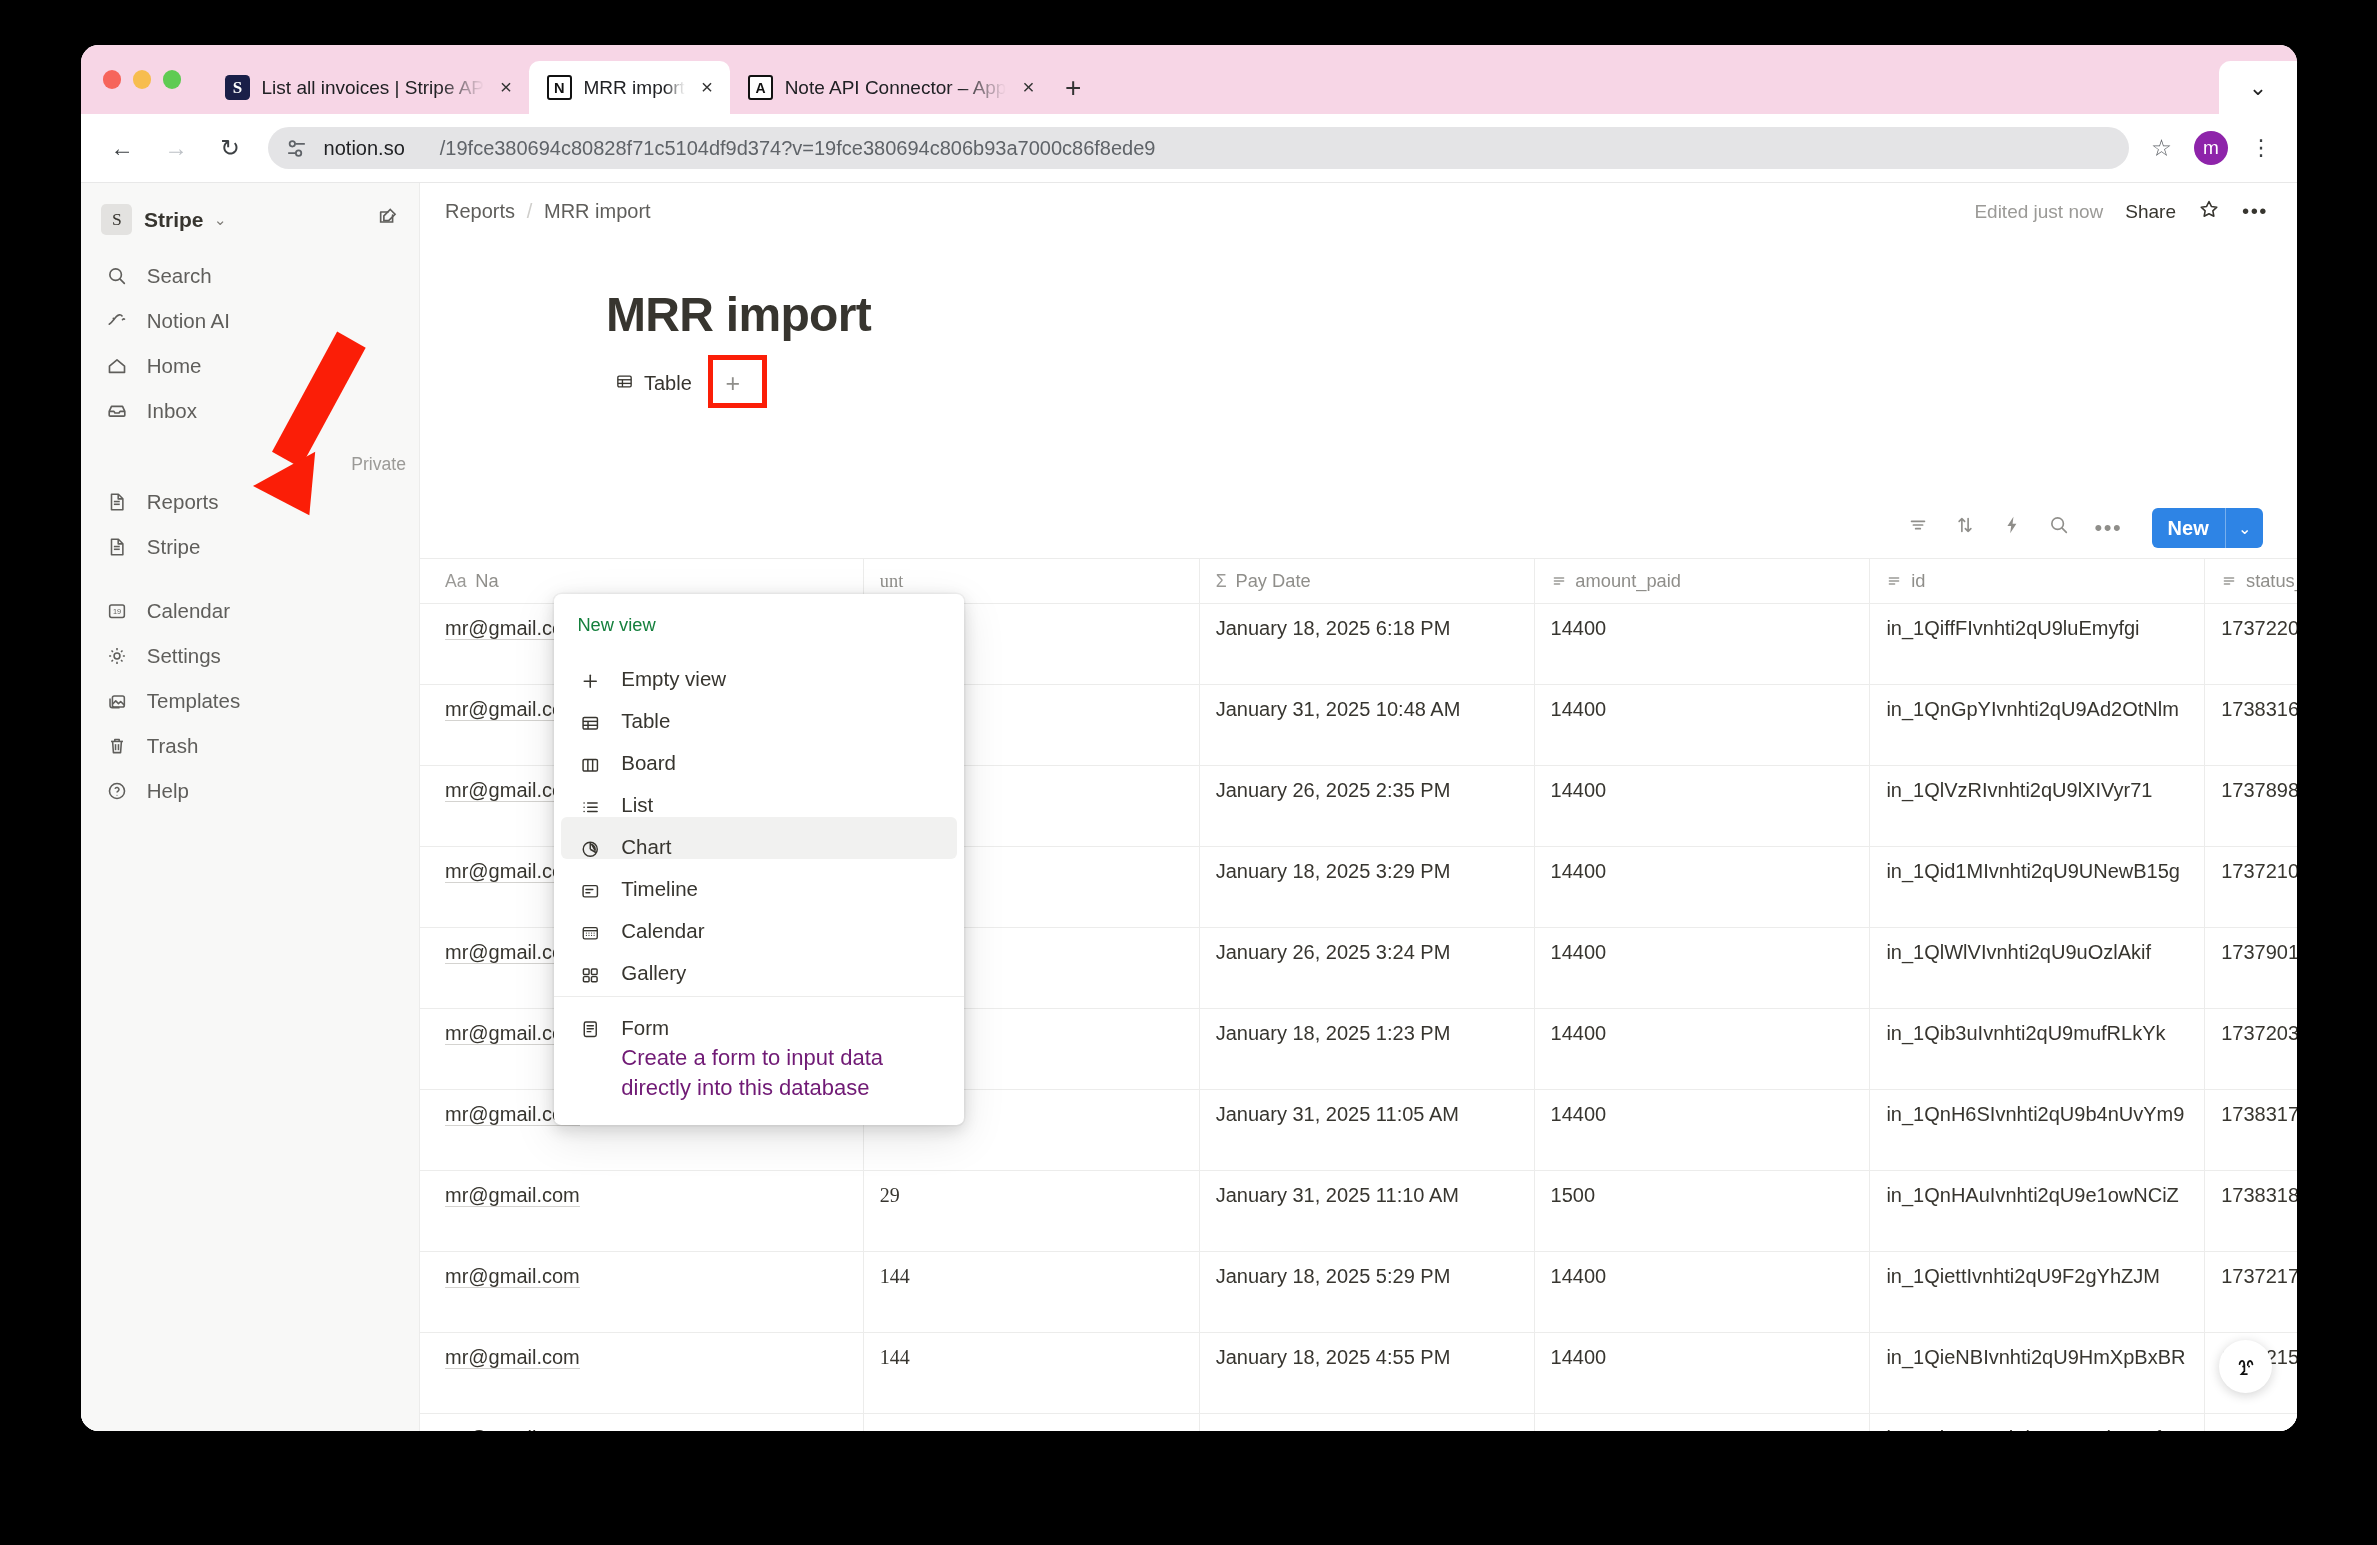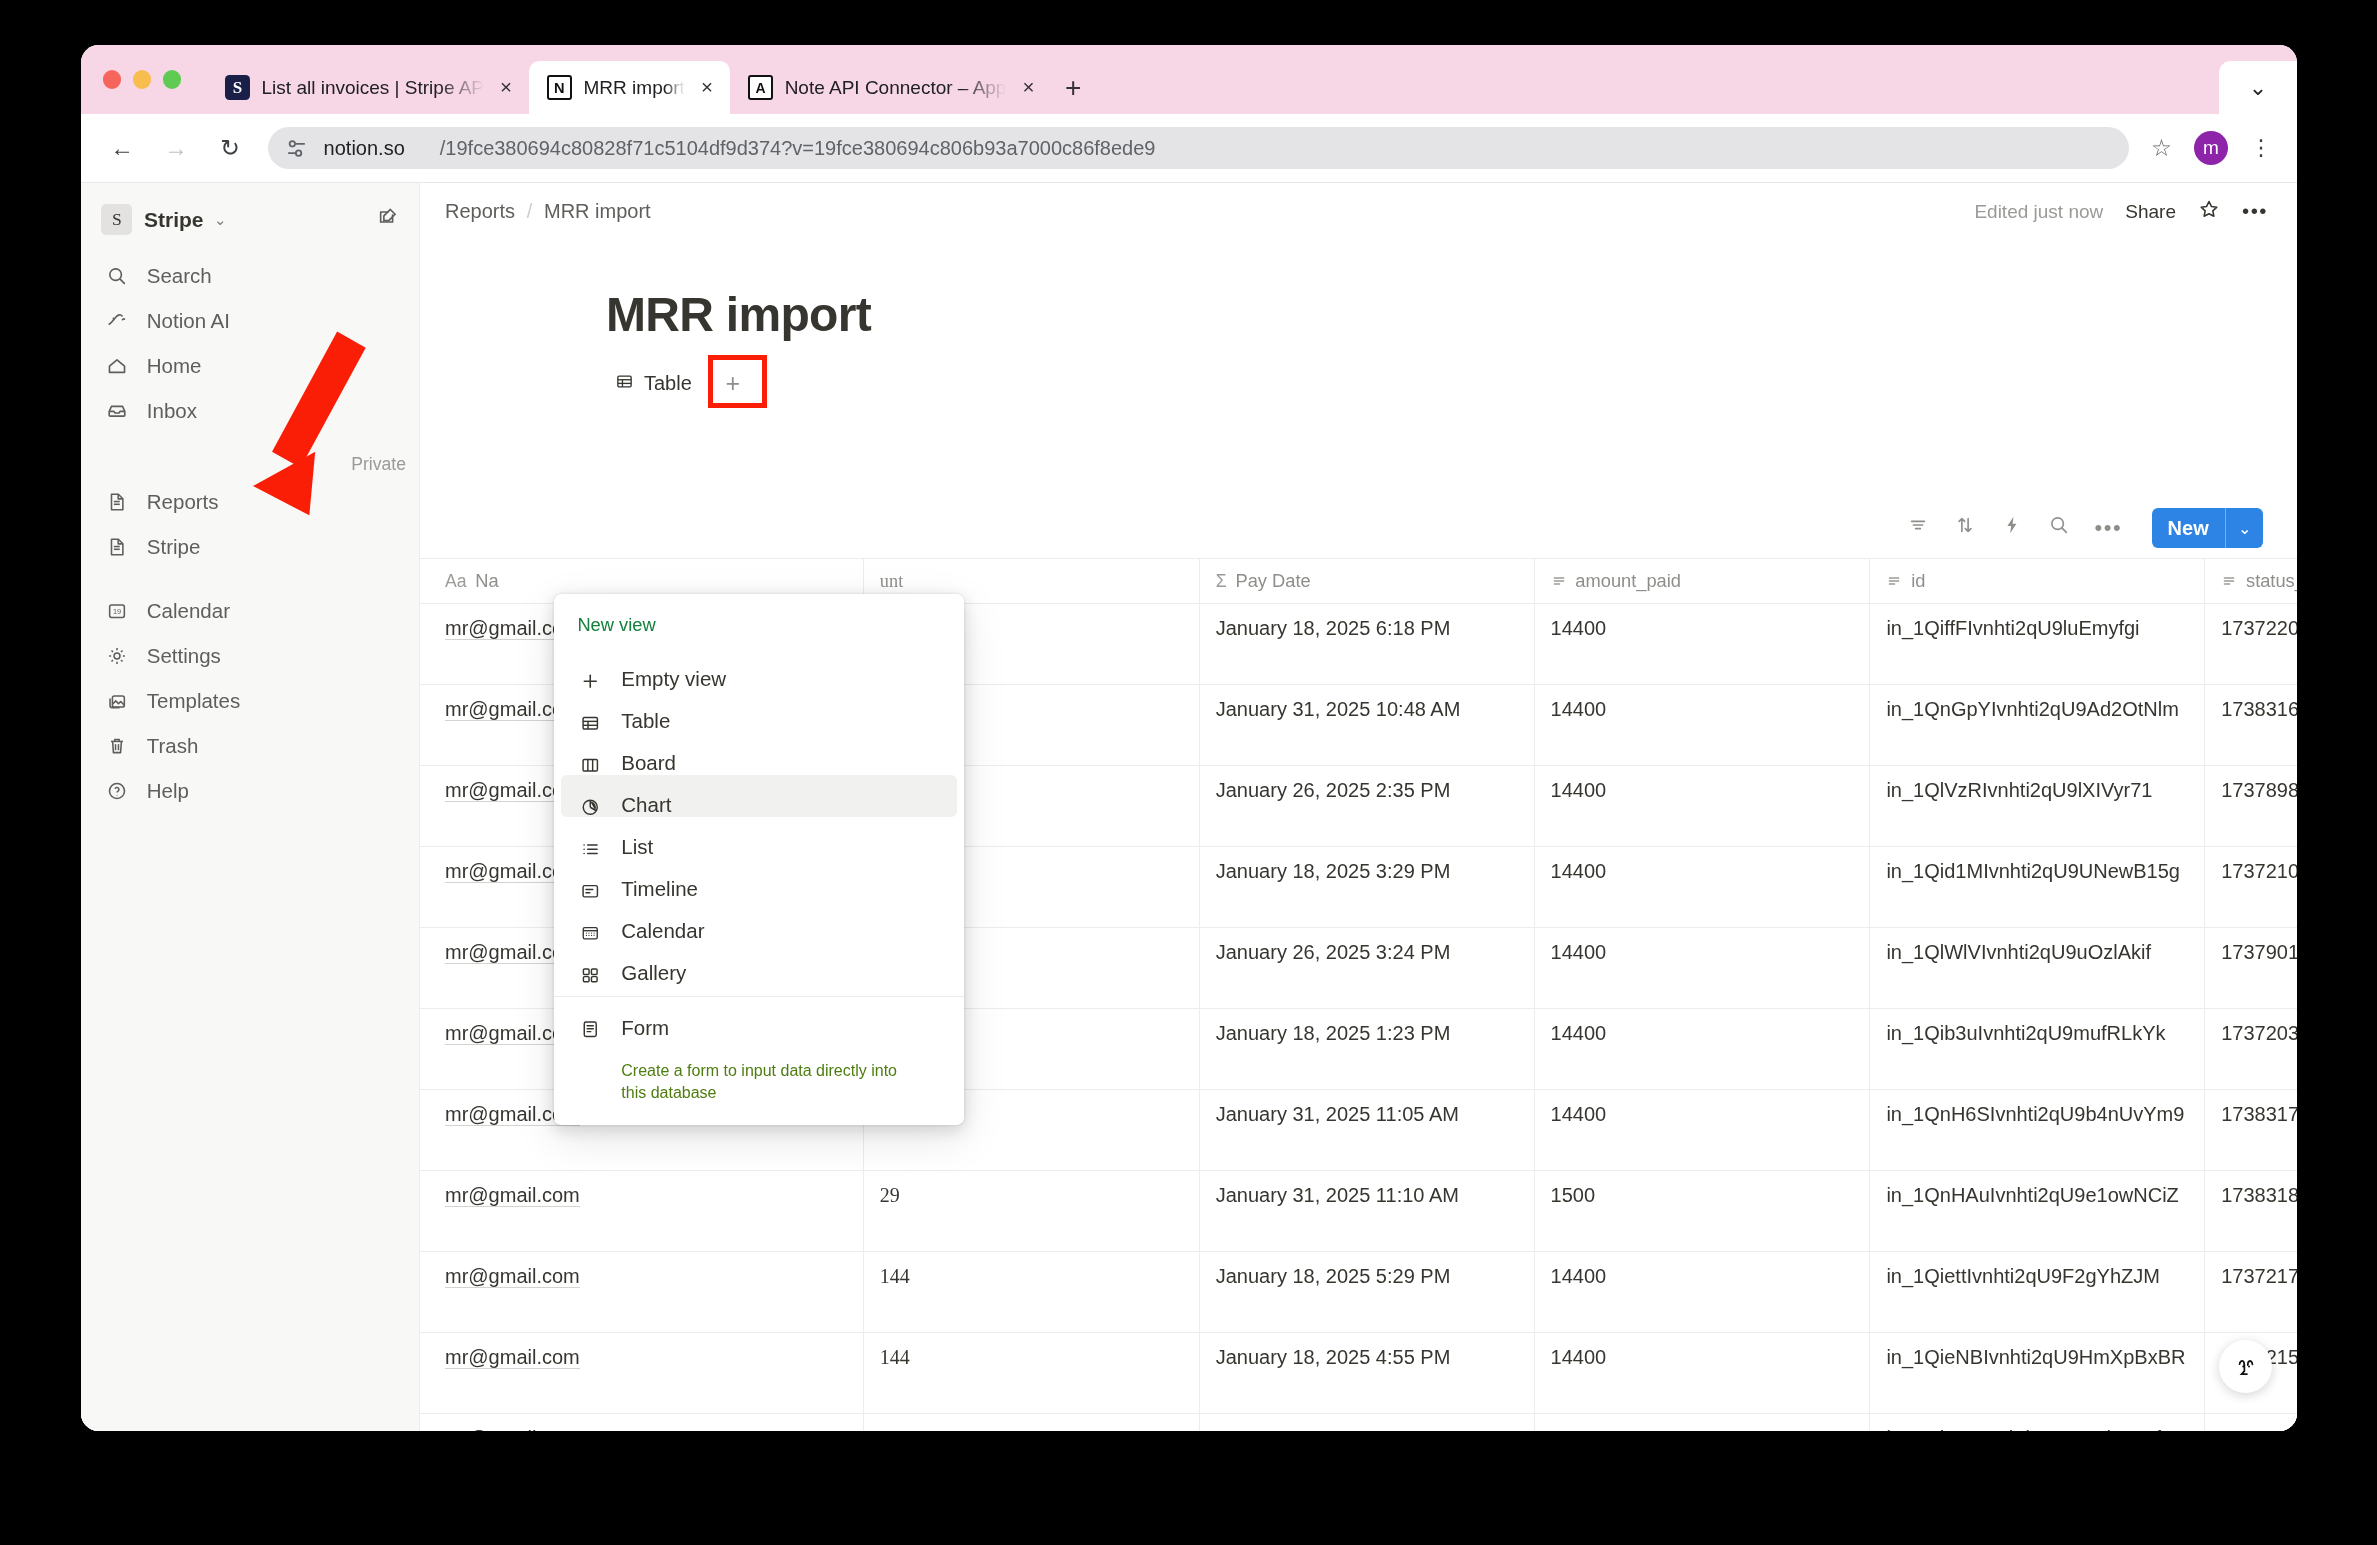--- a/index.html
+++ b/index.html
@@ -279,21 +279,21 @@
     border-radius: 5.9px;
     font-size: 20.5px; color: #37352f;
     cursor: pointer;
   }
   .menu-item.hl { background: #f1f1f0; }
   .menu-ico { width: 25px; flex: 0 0 25px; display: flex; align-items: center; justify-content: center; color: #37352f; }
   .menu-sep { height: 1.5px; background: #ececeb; margin: 10.2px 0 10.2px 0; }
   .menu-item.tall { height: auto; align-items: flex-start; padding-top: 8.8px; padding-bottom: 10.2px; }
   .menu-item.tall .menu-ico { padding-top: 2.9px; }
   .mi-title { font-size: 20.5px; color: #37352f; }
-  .mi-desc { font-size: 16px; color: #4d7c0f; line-height: 1.36; margin-top: 20px; max-width: 293px; }
+  .mi-desc { font-size: 22px; color: #701a75; line-height: 1.36; margin-top: 3px; max-width: 293px; }
 
   
   #arrow-overlay { position: absolute; left: 0; top: 0; width: 100%; height: 100%; pointer-events: none; z-index: 60; }
 
   
   #help-bubble {
     position: absolute; right: 25px; bottom: 38px;
     width: 53px; height: 53px; border-radius: 50%;
     background: #fff;
     box-shadow: 0 2.2px 10.2px rgba(15,15,15,.18);
@@ -767,44 +767,44 @@
         <span class="menu-ico">
             <svg width="20.5" height="20.5" viewBox="0 0 24 24" fill="none" stroke="#37352f" stroke-width="1.7">
               <rect x="3.6" y="5.2" width="16.8" height="13.6" rx="1.6"></rect>
               <line x1="9.2" y1="5.2" x2="9.2" y2="18.8"></line>
               <line x1="14.8" y1="5.2" x2="14.8" y2="18.8"></line>
             </svg>
           </span>
         <span>Board</span>
       </div>
 
-      <div class="menu-item hl">
-        <span class="menu-ico">
-            <svg width="20.5" height="20.5" viewBox="0 0 24 24" fill="none" stroke="#37352f" stroke-width="1.7">
-              <circle cx="12" cy="12" r="8.2"></circle>
-              <path d="M12 12V3.8"></path>
-              <path d="M12 12l7.1 4.1"></path>
-              <path d="M12 5.4a6.6 6.6 0 0 1 5.7 9.9z" fill="#37352f" stroke="none"></path>
-            </svg>
-          </span>
-        <span>Chart</span>
-      </div>
-
       <div class="menu-item">
         <span class="menu-ico">
             <svg width="20.5" height="20.5" viewBox="0 0 24 24" fill="none" stroke="#37352f" stroke-width="1.8" stroke-linecap="round">
               <line x1="9" y1="7" x2="20" y2="7"></line>
               <line x1="9" y1="12" x2="20" y2="12"></line>
               <line x1="9" y1="17" x2="20" y2="17"></line>
               <circle cx="4.8" cy="7" r=".9" fill="#37352f" stroke="none"></circle>
               <circle cx="4.8" cy="12" r=".9" fill="#37352f" stroke="none"></circle>
               <circle cx="4.8" cy="17" r=".9" fill="#37352f" stroke="none"></circle>
             </svg>
           </span>
         <span>List</span>
+      </div>
+
+      <div class="menu-item hl">
+        <span class="menu-ico">
+            <svg width="20.5" height="20.5" viewBox="0 0 24 24" fill="none" stroke="#37352f" stroke-width="1.7">
+              <circle cx="12" cy="12" r="8.2"></circle>
+              <path d="M12 12V3.8"></path>
+              <path d="M12 12l7.1 4.1"></path>
+              <path d="M12 5.4a6.6 6.6 0 0 1 5.7 9.9z" fill="#37352f" stroke="none"></path>
+            </svg>
+          </span>
+        <span>Chart</span>
       </div>
 
       <div class="menu-item">
         <span class="menu-ico">
             <svg width="20.5" height="20.5" viewBox="0 0 24 24" fill="none" stroke="#37352f" stroke-width="1.7" stroke-linecap="round">
               <rect x="3.6" y="5.4" width="16.8" height="13.2" rx="2"></rect>
               <line x1="7" y1="10" x2="15" y2="10"></line>
               <line x1="7" y1="13.8" x2="11.5" y2="13.8"></line>
             </svg>
           </span>

